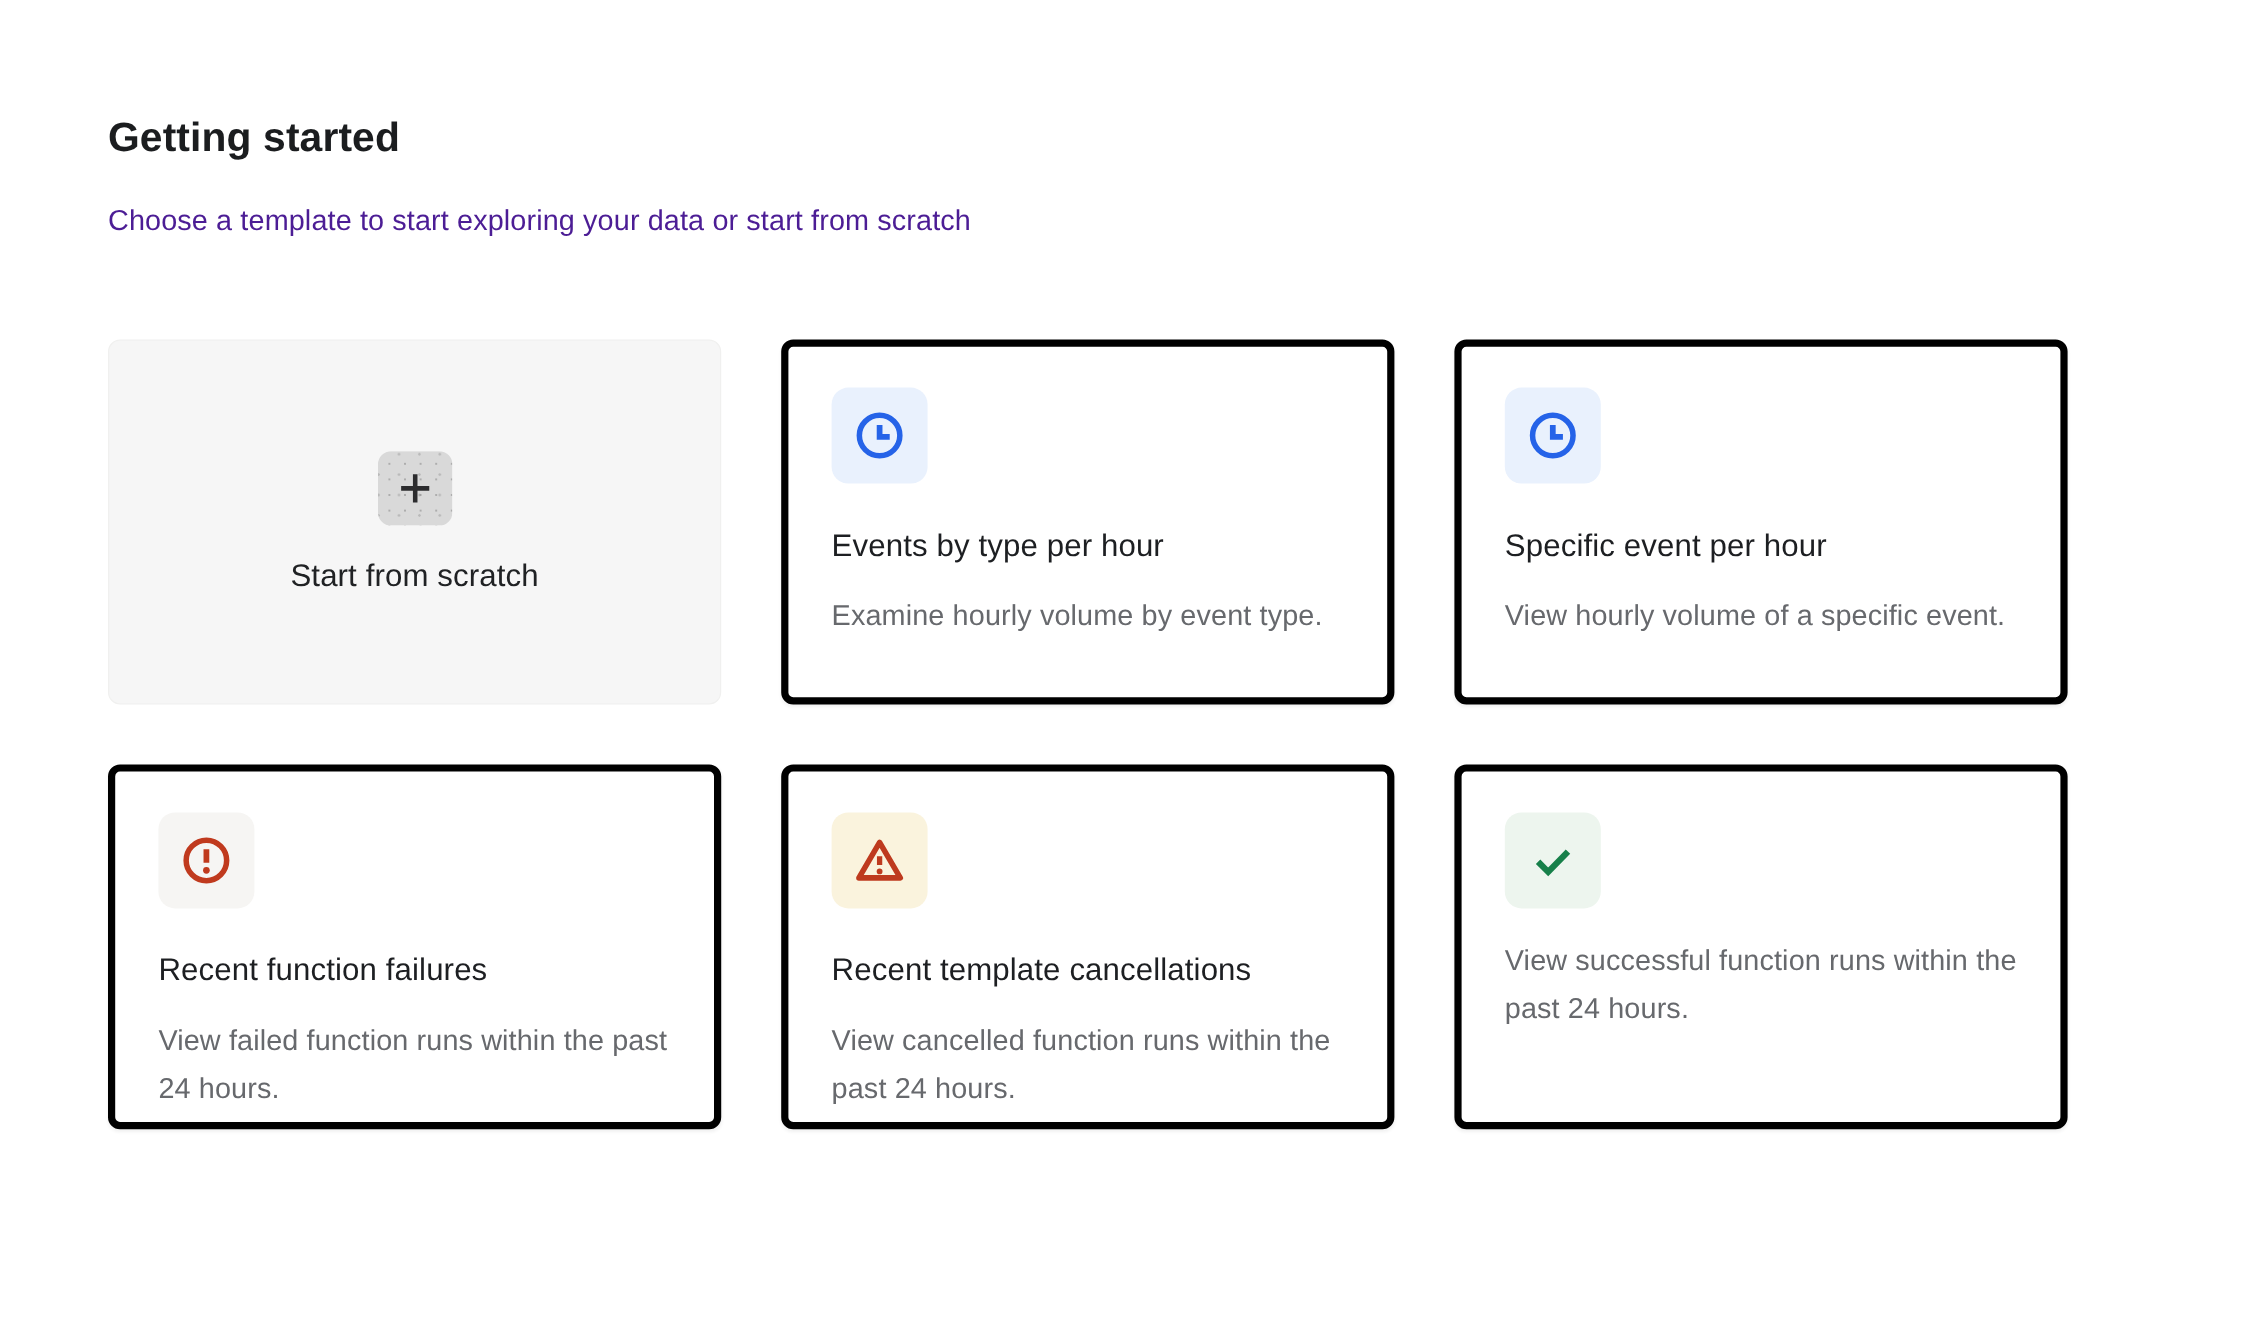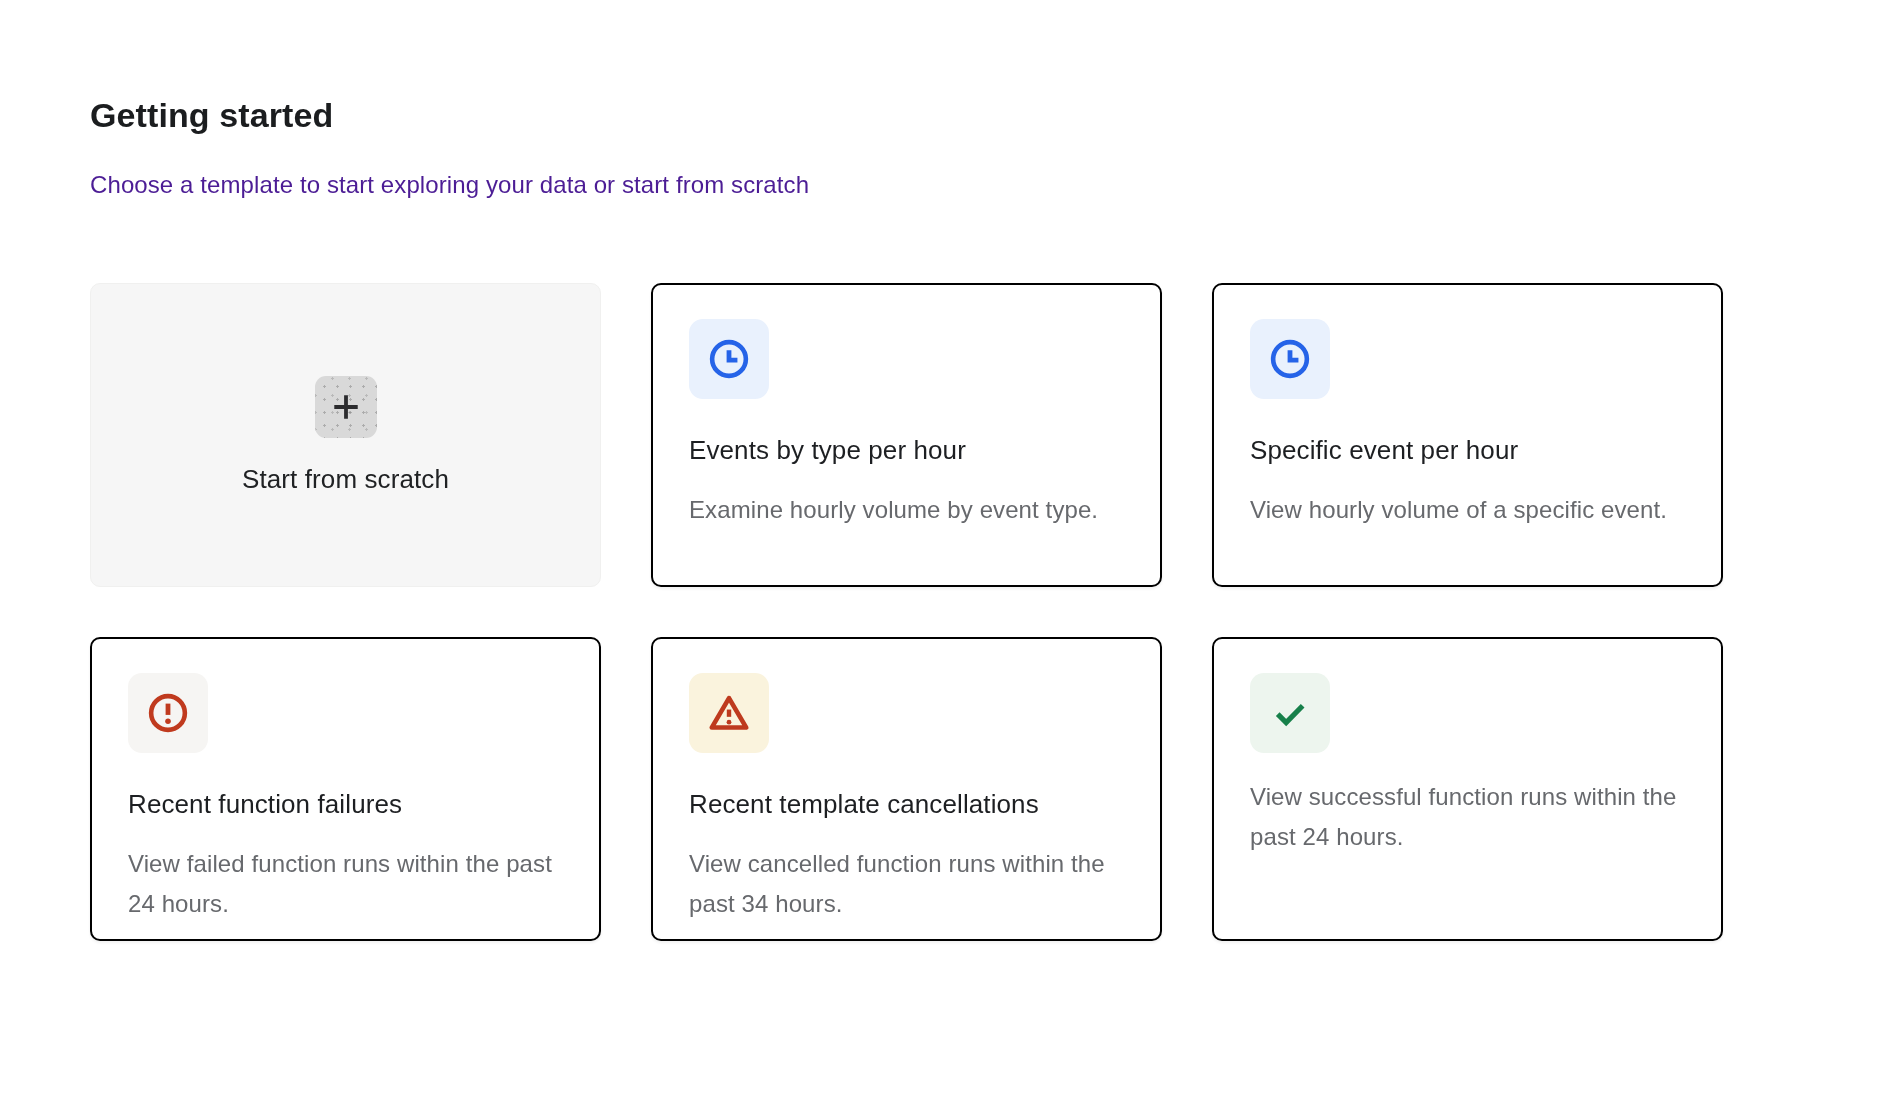--- a/index.html
+++ b/index.html
@@ -29,21 +29,21 @@
     margin-top: 84px;
     display: grid;
     grid-template-columns: repeat(3, 511px);
     grid-auto-rows: 304px;
     column-gap: 50px;
     row-gap: 50px;
   }
 
   .card {
     background: #ffffff;
-    border: 2px solid #000000;
+    border: 6px solid #000000;
     border-radius: 10px;
     box-shadow: 0 2px 3px rgba(0,0,0,0.06);
     padding: 34px 36px;
     cursor: pointer;
     position: relative;
   }
 
   .card.scratch {
     background: #f6f6f6;
     border: 1px solid #f0f0ef;
@@ -160,21 +160,21 @@
 
     <div class="card">
       <span class="icon-tile" style="background-color: rgb(250, 243, 221); color: rgb(190, 58, 30);">
         <svg viewBox="0 0 24 24" fill="none">
           <path d="M12 4.2 L21 19.6 H3 Z" stroke="currentColor" stroke-width="2.4" stroke-linejoin="round"></path>
           <path d="M12 10.2 V14" stroke="currentColor" stroke-width="2.3"></path>
           <circle cx="12" cy="16.8" r="1.25" fill="currentColor"></circle>
         </svg>
       </span>
       <div class="card-title">Recent template cancellations</div>
-      <div class="card-desc">View cancelled function runs within the past 34 hours.</div>
+      <div class="card-desc">View cancelled function runs within the past 24 hours.</div>
     </div>
 
     <div class="card">
       <span class="icon-tile" style="background-color: rgb(237, 245, 238); color: rgb(23, 128, 74);">
         <svg viewBox="0 0 24 24" fill="none">
           <path d="M5.6 12.6 L10 17 L18.6 8.2" stroke="currentColor" stroke-width="2.7" stroke-linejoin="miter"></path>
         </svg>
       </span>
       <div class="card-desc">View successful function runs within the past 24 hours.</div>
     </div>

